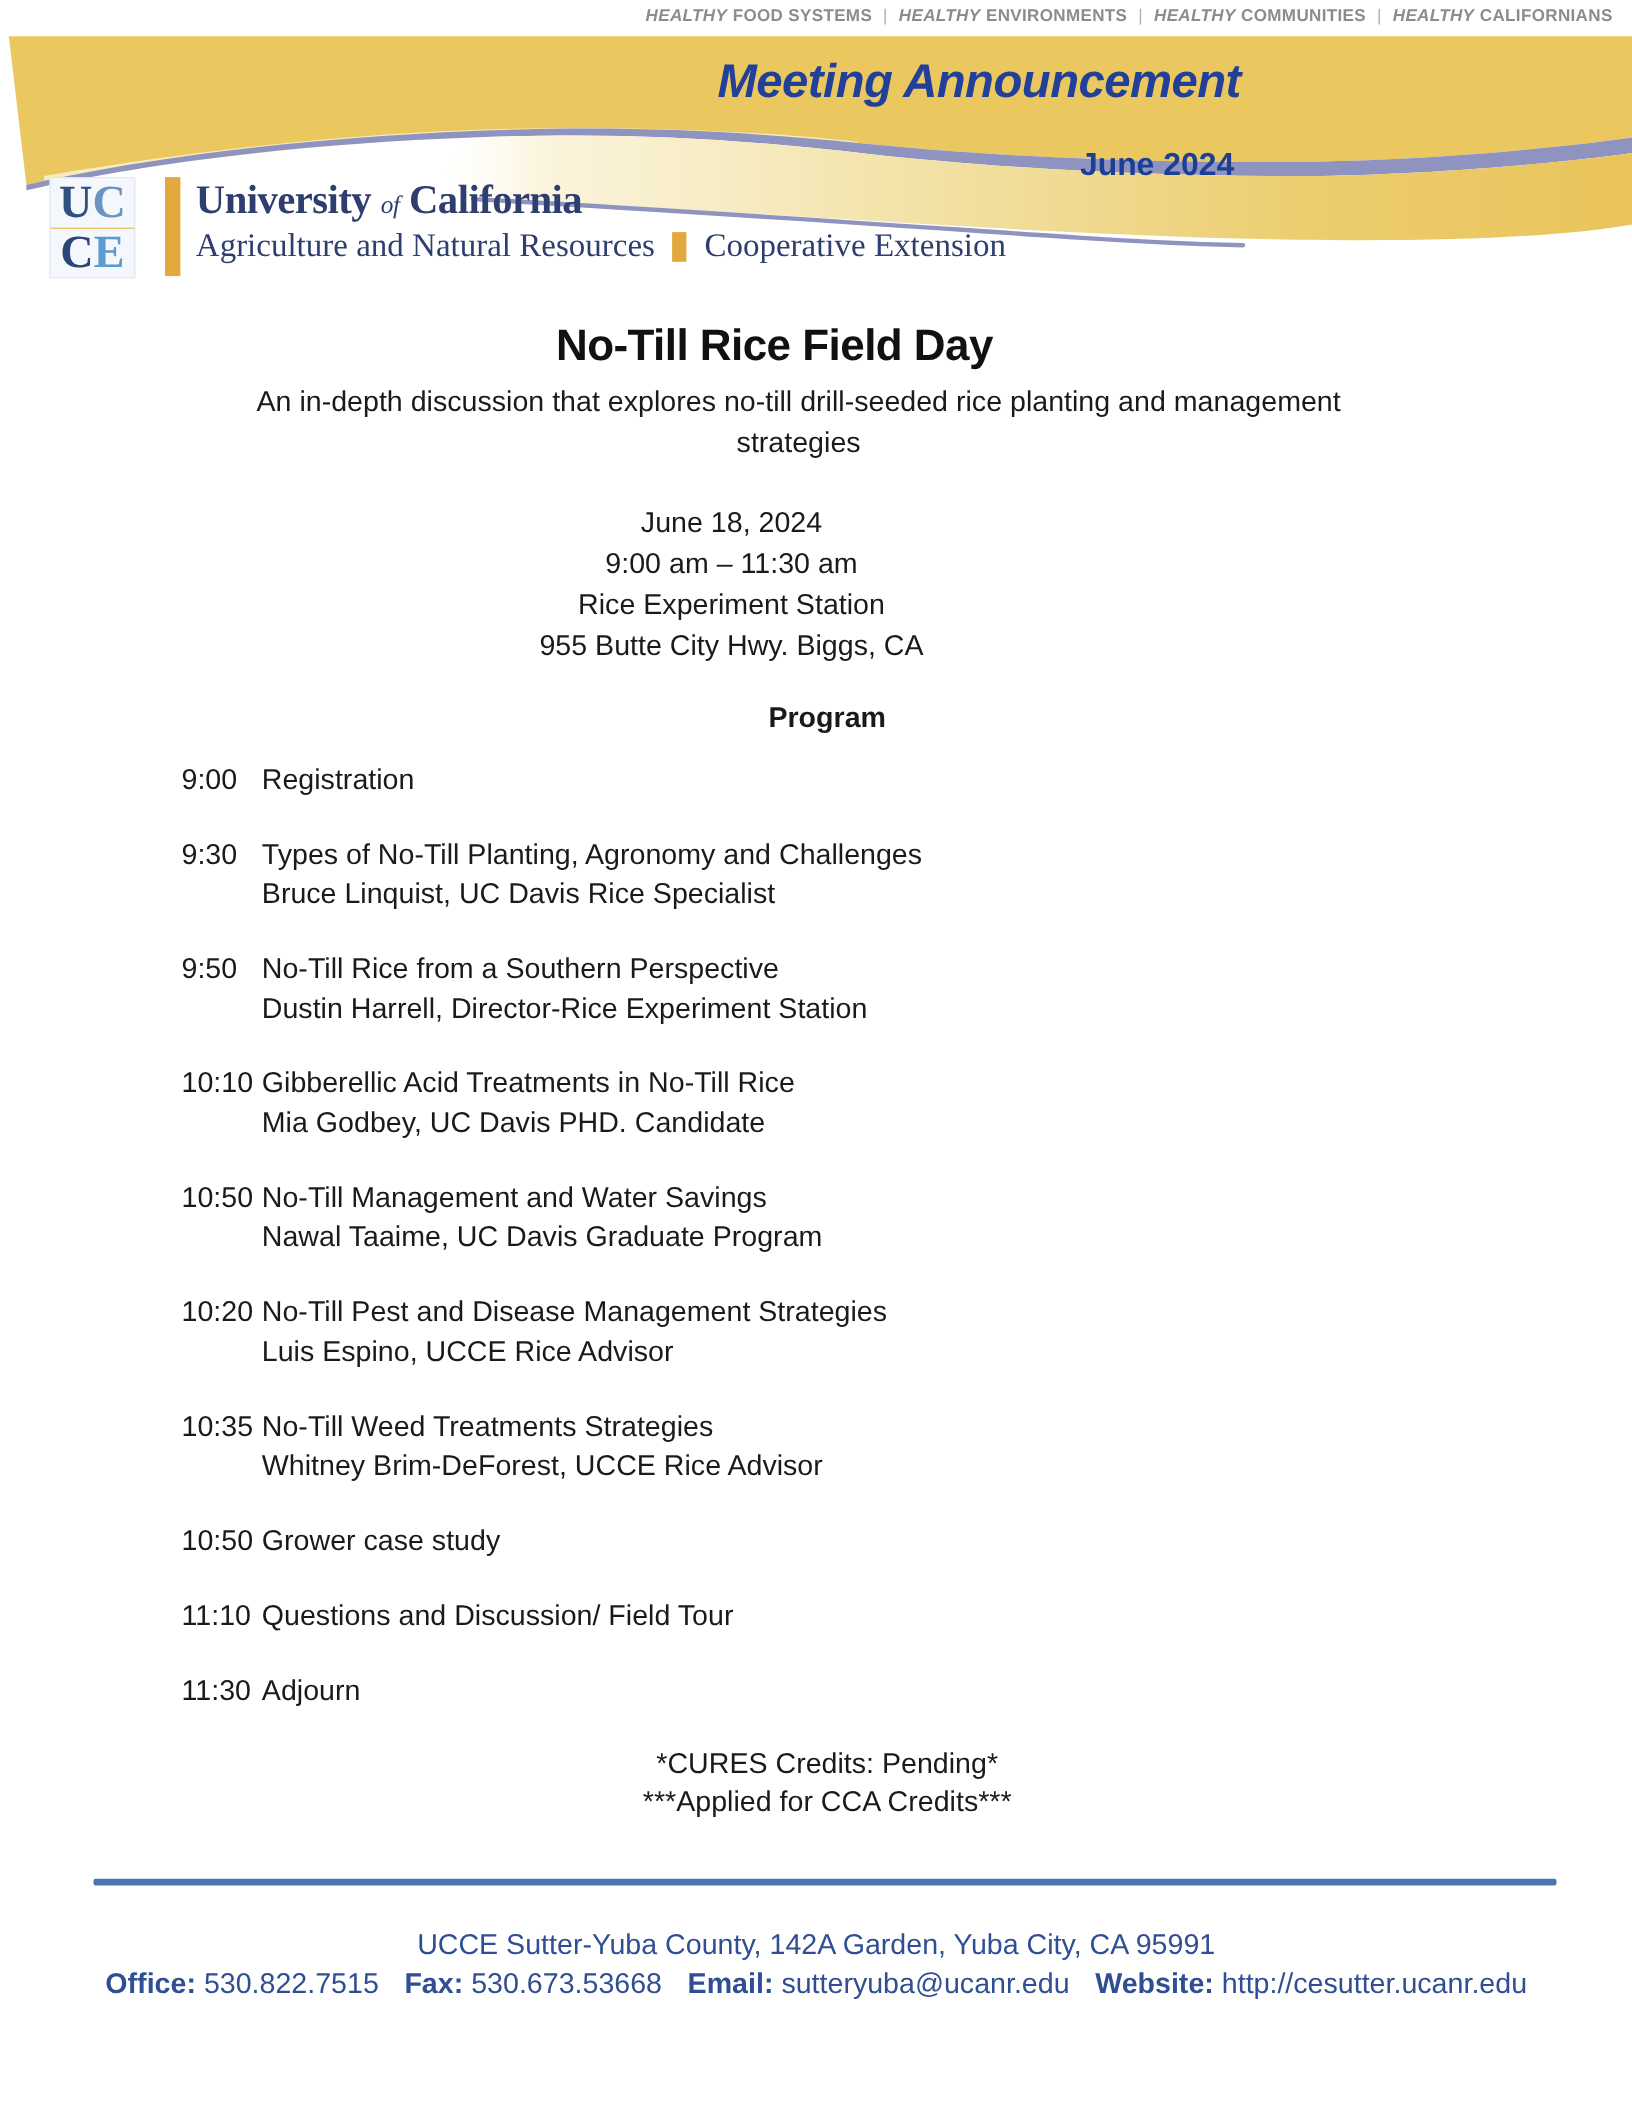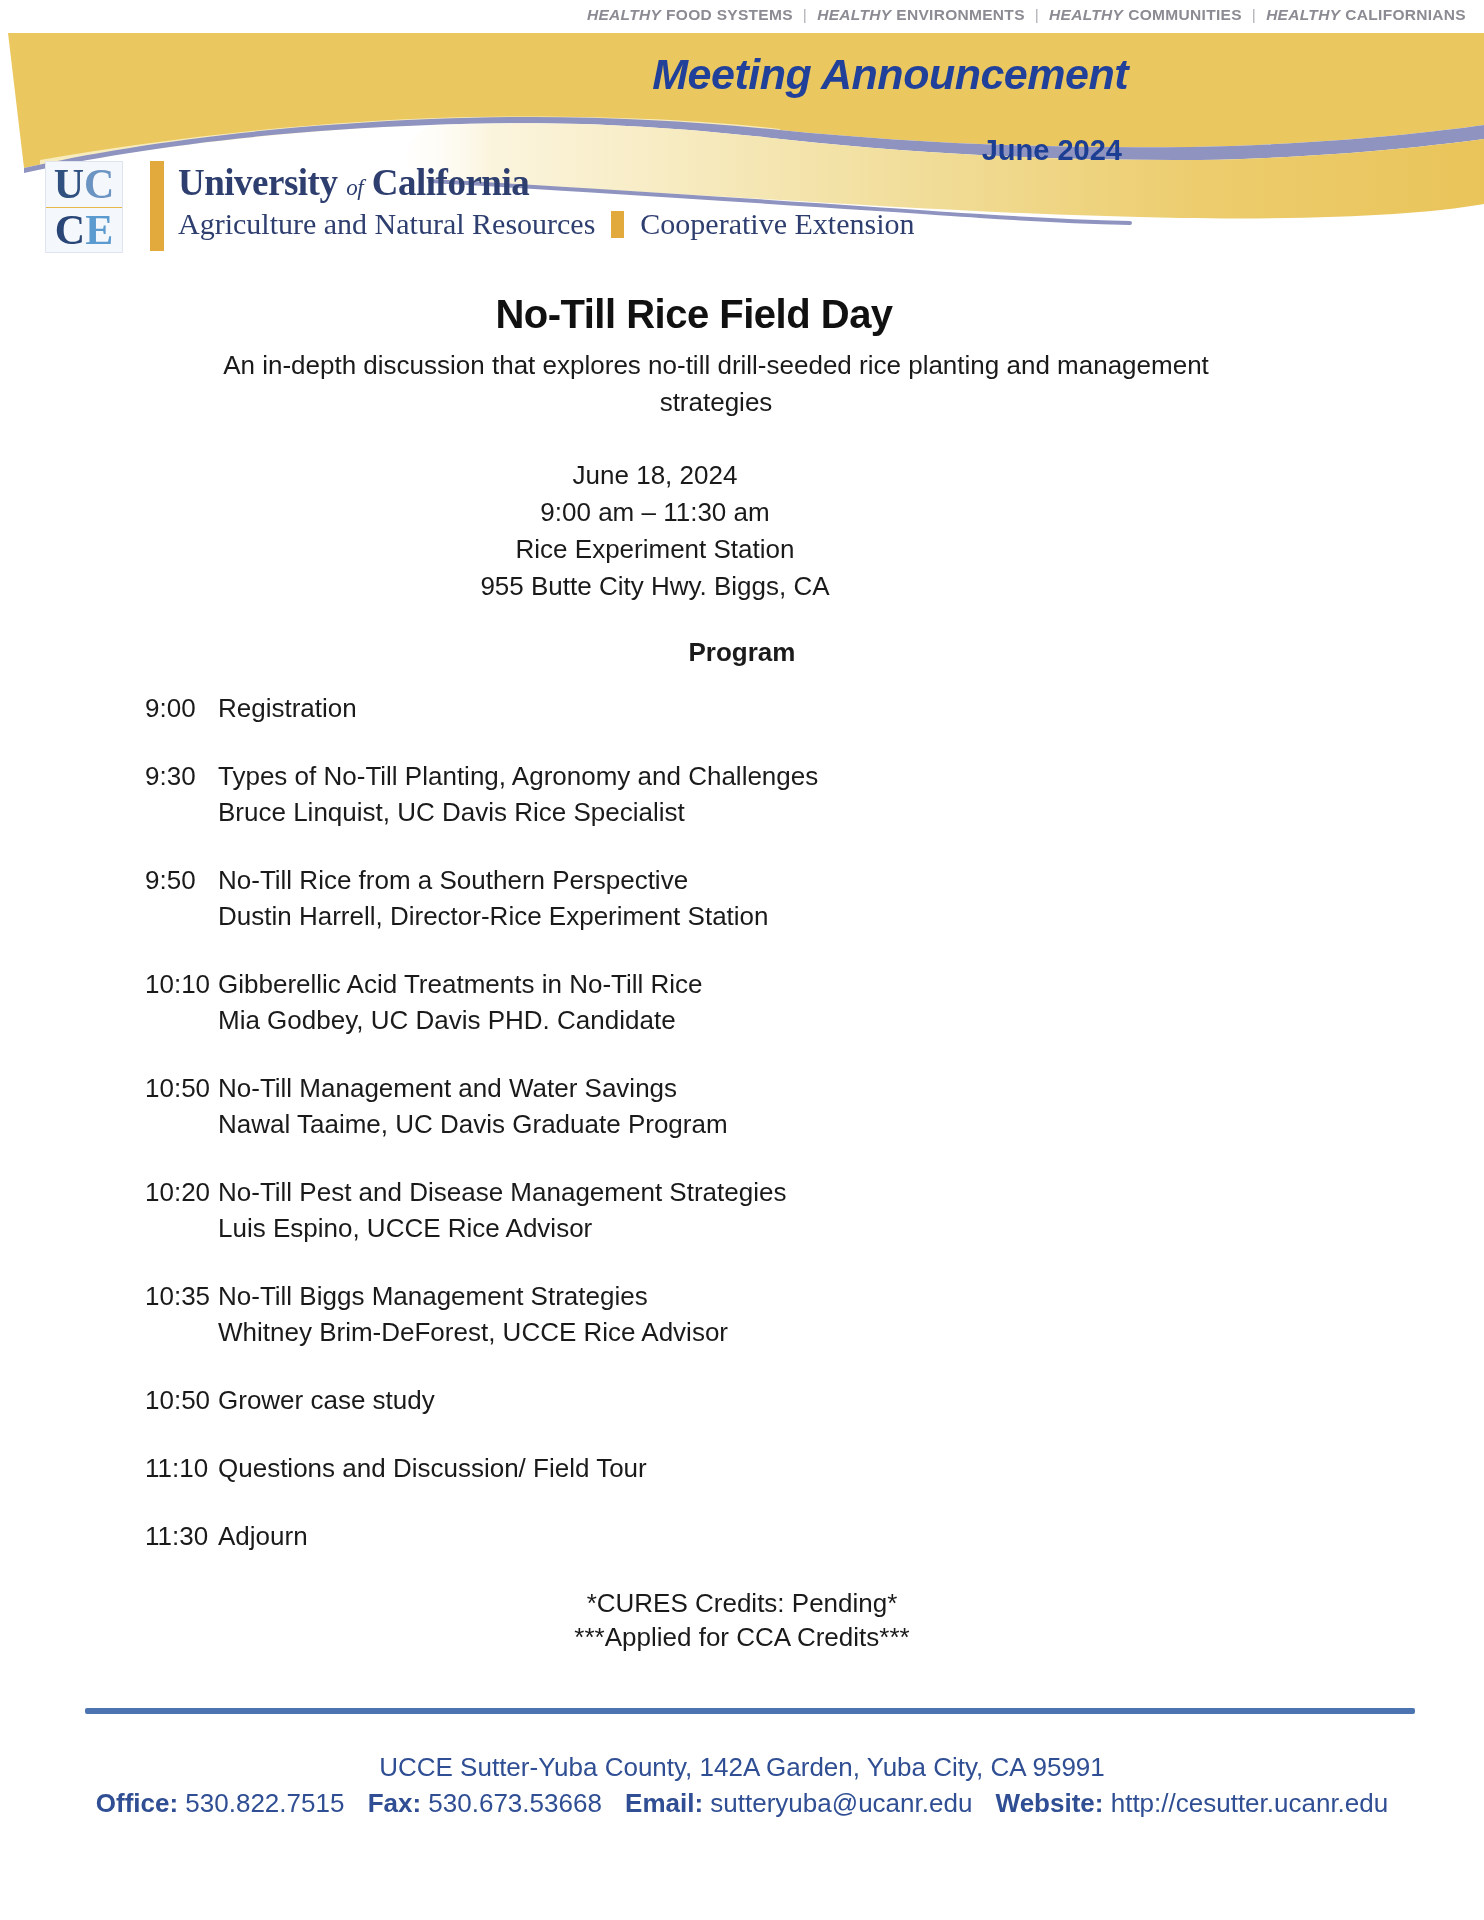--- a/index.html
+++ b/index.html
@@ -44,21 +44,21 @@
   .lb-navy { color:#2a4676; }
   .lb-blue { color:#5c9bd0; }
   .gold-bar { width:14px; height:90px; background:#e2a93c; margin-left:27px; }
   .logo-text { margin-left:14px; font-family:"Liberation Serif", serif; color:#2e3e6f; }
   .logo-line1 { font-size:37px; font-weight:bold; letter-spacing:-.5px; white-space:nowrap; }
   .logo-line1 .of { font-style:italic; font-weight:normal; font-size:23px; }
   .logo-line2 { font-size:30px; margin-top:3px; display:flex; align-items:center; white-space:nowrap; }
   .gold-bar-sm { display:inline-block; width:13px; height:27px; background:#e2a93c; margin:0 16px; }
 
   
-  .main { text-align:center; }
+  .main { text-align:center;margin-left:20px; }
   .event-title {
     margin-top:32px; font-size:40px; font-weight:bold; color:#111;
     letter-spacing:-.5px; position:relative; left:-48px;
   }
   .event-subtitle {
     margin:10px auto 0; max-width:1100px; font-size:26px; line-height:37px;
     position:relative; left:-26px;
   }
   .event-details {
     margin-top:36px; font-size:26px; line-height:37px;
@@ -232,21 +232,21 @@
     <div class="program-item">
       <div class="time">10:20</div>
       <div>
           <div class="title">No-Till Pest and Disease Management Strategies</div>
            <div class="speaker">Luis Espino, UCCE Rice Advisor</div>
         </div>
     </div>
     <div class="program-item">
       <div class="time">10:35</div>
       <div>
-          <div class="title">No-Till Biggs Management Strategies</div>
+          <div class="title">No-Till Weed Treatments Strategies</div>
            <div class="speaker">Whitney Brim-DeForest, UCCE Rice Advisor</div>
         </div>
     </div>
     <div class="program-item">
       <div class="time">10:50</div>
       <div>
           <div class="title">Grower case study</div>
            </div>
     </div>
     <div class="program-item">

